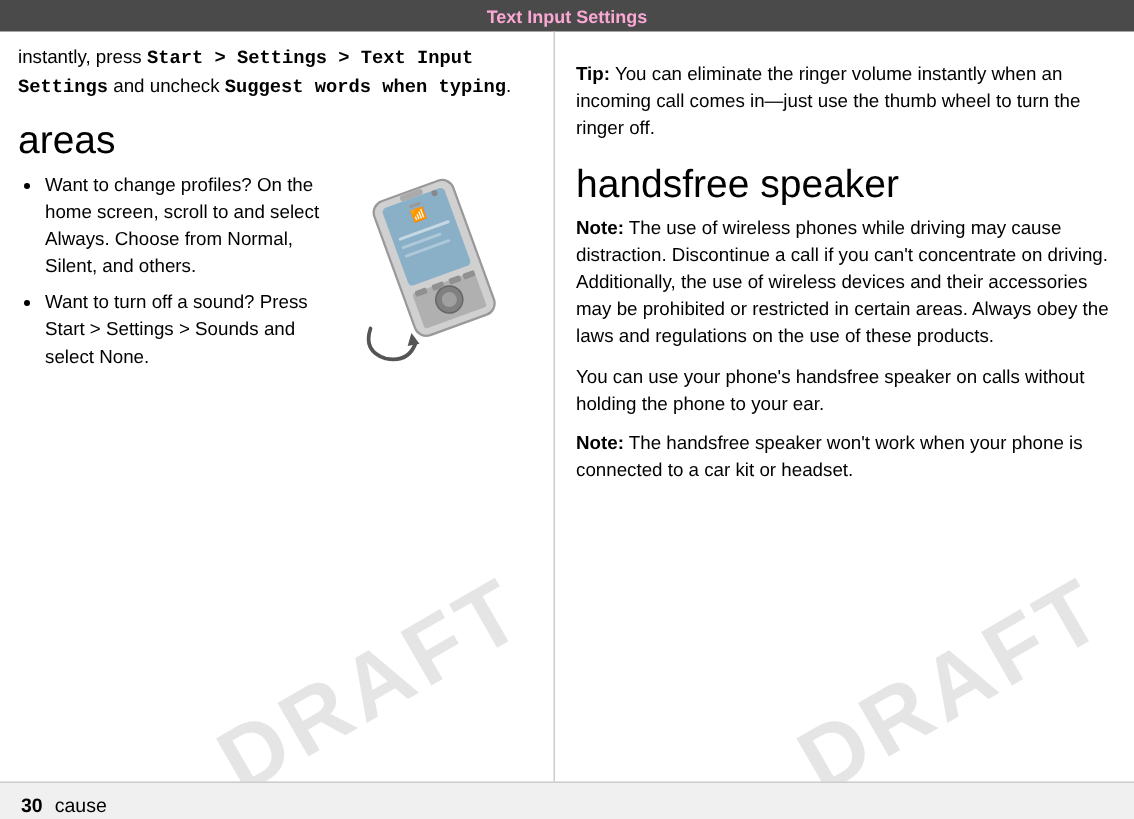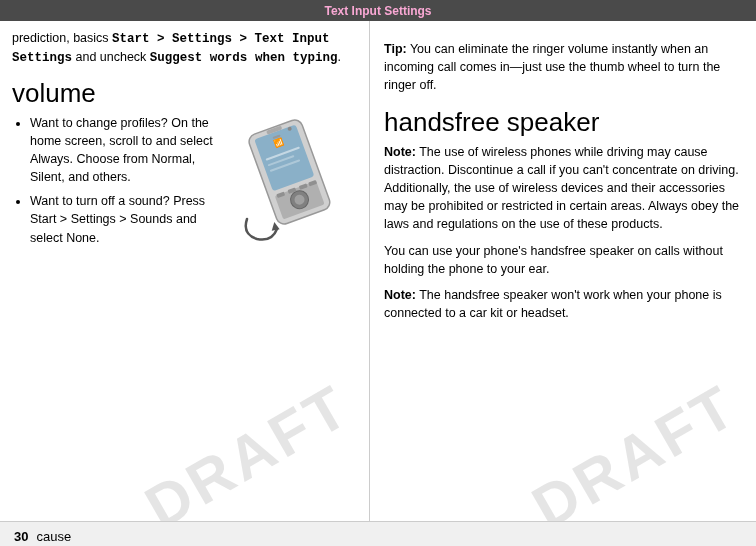--- a/index.html
+++ b/index.html
@@ -177,24 +177,24 @@
 
 <div class="top-bar">
   <span>Text Input Settings</span>
 </div>
 
 <div class="main-content">
 
   <div class="left-column">
 
     <div class="intro-text">
-      <span>prediction, basics </span><span class="bold-mono">Start &gt; Settings &gt; Text Input Settings</span><span> and uncheck </span><span class="bold-mono">Suggest words when typing</span><span>.</span>
-    </div>
-
-    <div class="section-heading">volume</div>
+      <span>instantly, press </span><span class="bold-mono">Start &gt; Settings &gt; Text Input Settings</span><span> and uncheck </span><span class="bold-mono">Suggest words when typing</span><span>.</span>
+    </div>
+
+    <div class="section-heading">areas</div>
 
     <div class="phone-image-container">
       <svg class="phone-svg" viewBox="0 0 130 130" xmlns="http://www.w3.org/2000/svg">
 
         <g transform="translate(65,65) rotate(-20)">
 
           <rect x="-28" y="-55" width="56" height="95" rx="8" ry="8" fill="#d0d0d0" stroke="#999" stroke-width="1.5"></rect>
 
           <rect x="-22" y="-50" width="44" height="55" rx="3" ry="3" fill="#8ab0c8"></rect>
 

